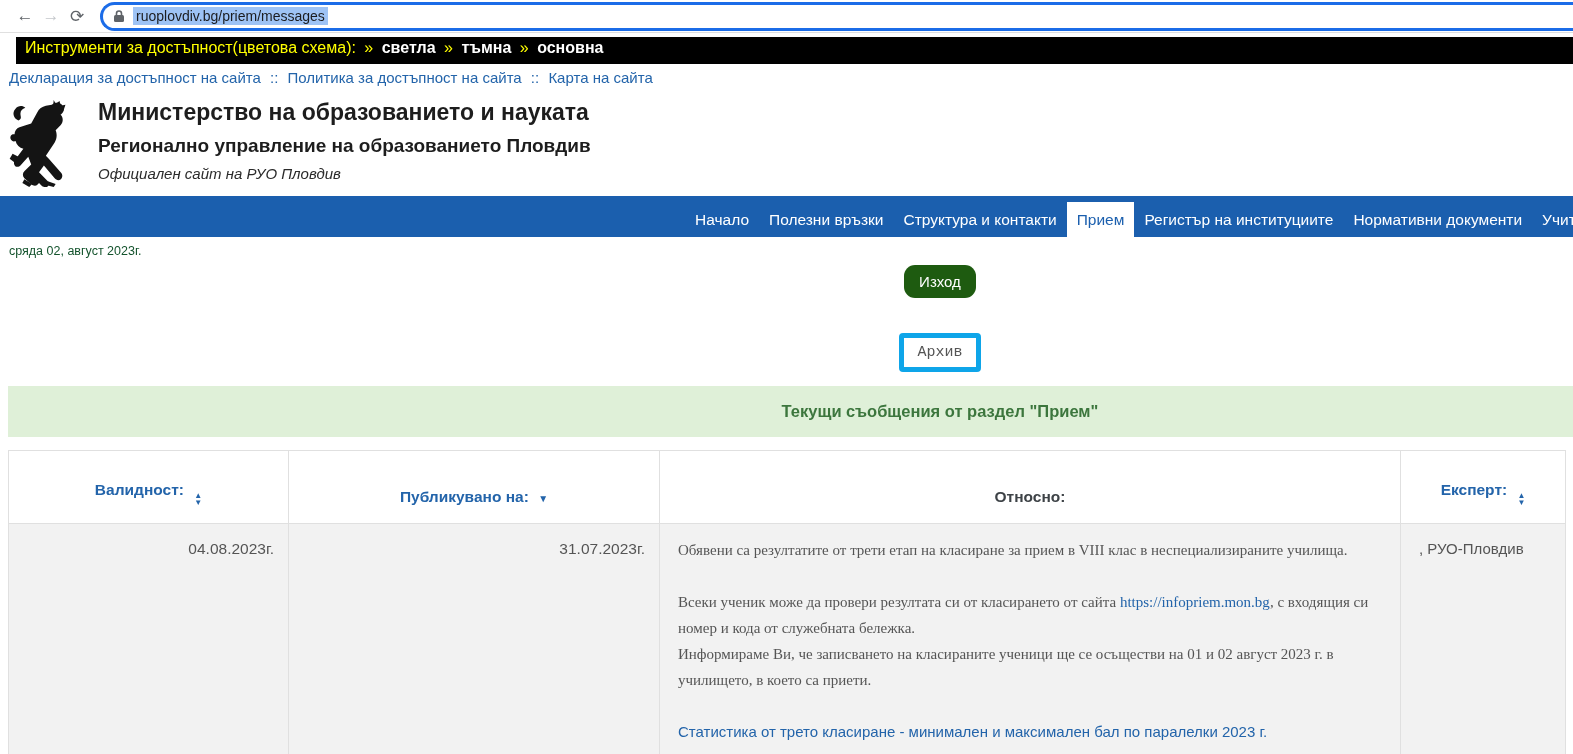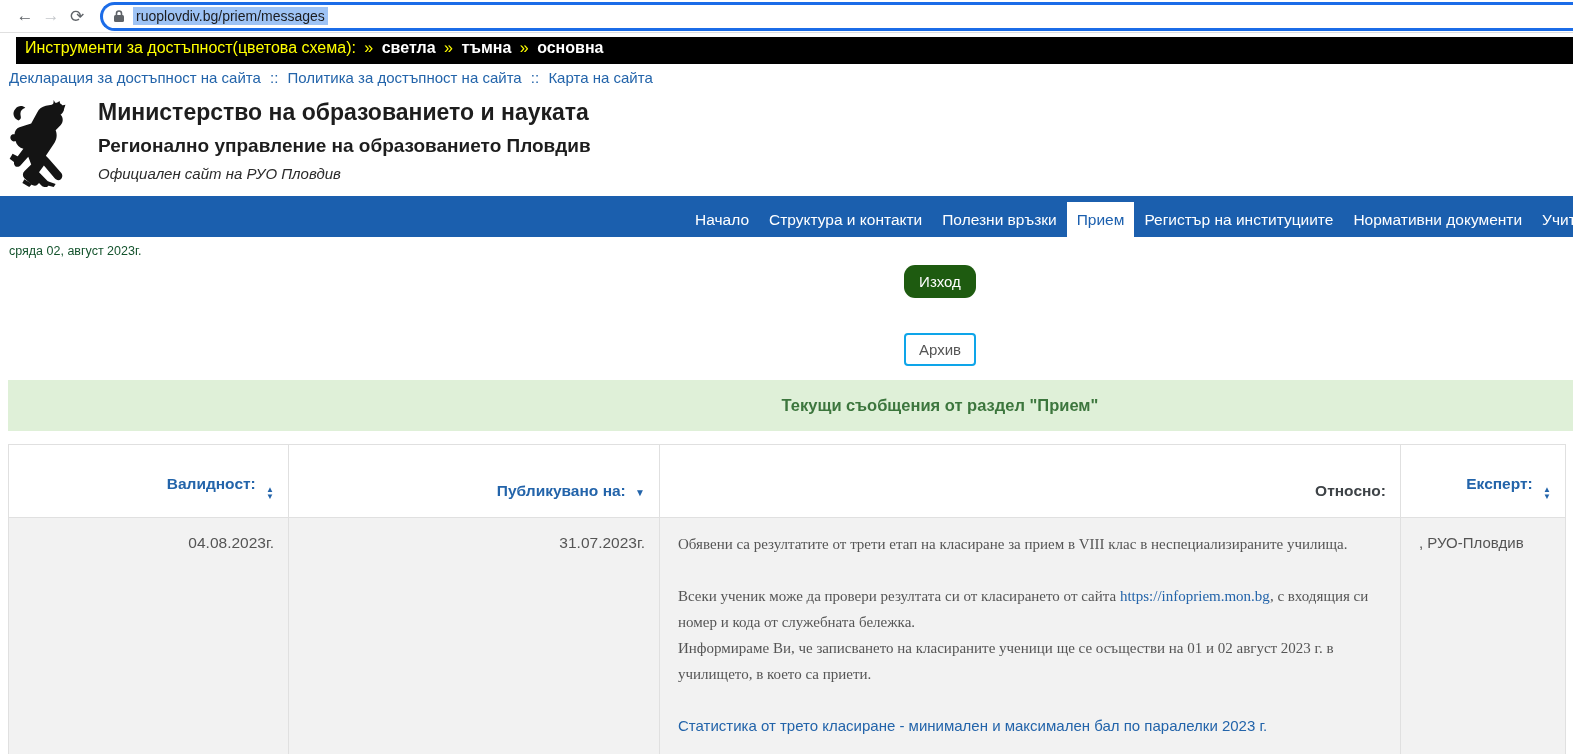--- a/index.html
+++ b/index.html
@@ -65,40 +65,40 @@
   .date-line { color:#14532d; font-size:12.5px; padding:7px 0 0 9px; }
   .center-col { width:1880px; }
   .logout-row { text-align:center; margin-top:7px; }
   .logout-btn {
     background:#1e5b10; color:#fff; border:none; border-radius:11px;
     font-size:15px; padding:8px 15px; cursor:pointer;
     font-family:"Liberation Sans", sans-serif;
   }
   .archive-row { text-align:center; margin-top:35px; }
   .archive-btn {
-    background:#fff; color:#555; border:2px solid #0ea5e9; border-radius:4px;
+    background:#fff; color:#555; border:5px solid #0ea5e9; border-radius:4px;
     font-size:15px; padding:6px 13px; cursor:pointer;
-    font-family:Liberation Sans, sans-serif;
+    font-family:Liberation Mono, monospace;
   }
   .banner {
     margin:14px 0 0 8px; width:1864px; background:#dff0d8;
     text-align:center; padding:16px 0; color:#3c763d;
     font-weight:bold; font-size:16.5px;
   }
 
   
   table.messages {
     margin:13px 8px 0 8px; width:1557px; border-collapse:collapse;
     table-layout:fixed;
   }
   table.messages th, table.messages td { border:1px solid #e0e0e0; }
   .col-validity { width:280px; } .col-published { width:371px; }
   .col-subject { width:741px; } .col-expert { width:165px; }
   th {
-    height:73px; vertical-align:bottom; text-align:right; background:#fff;
+    height:73px; vertical-align:bottom; text-align:center; background:#fff;
     padding:0 14px 17px 14px; font-size:15.5px; font-weight:bold; color:#2364aa;
   }
   th.sortable { cursor:pointer; }
   th.plain { color:#3e4347; cursor:default; }
   .sort-both { display:inline-flex; flex-direction:column; vertical-align:-3px;
     margin-left:6px; }
   .sort-both i { font-style:normal; font-size:8px; line-height:7px; color:#2364aa; }
   .sort-down { font-size:10px; margin-left:5px; color:#2364aa; }
   tr.row-odd td { background:#f2f2f2; }
   td { vertical-align:top; color:#555; font-size:15px; }
@@ -160,22 +160,22 @@
     <div class="titles">
       <div class="site-title">Министерство на образованието и науката</div>
       <div class="site-subtitle">Регионално управление на образованието Пловдив</div>
       <div class="site-tagline">Официален сайт на РУО Пловдив</div>
     </div>
   </div>
 
   <nav class="main-nav">
     <ul>
       <li>Начало</li>
+      <li>Полезни връзки</li>
       <li>Структура и контакти</li>
-      <li>Полезни връзки</li>
       <li class="active">Прием</li>
       <li>Регистър на институциите</li>
       <li>Нормативни документи</li>
       <li>Учители</li>
     </ul>
   </nav>
 
   <div class="date-line">сряда 02, август 2023г.</div>
 
   <div class="center-col">

